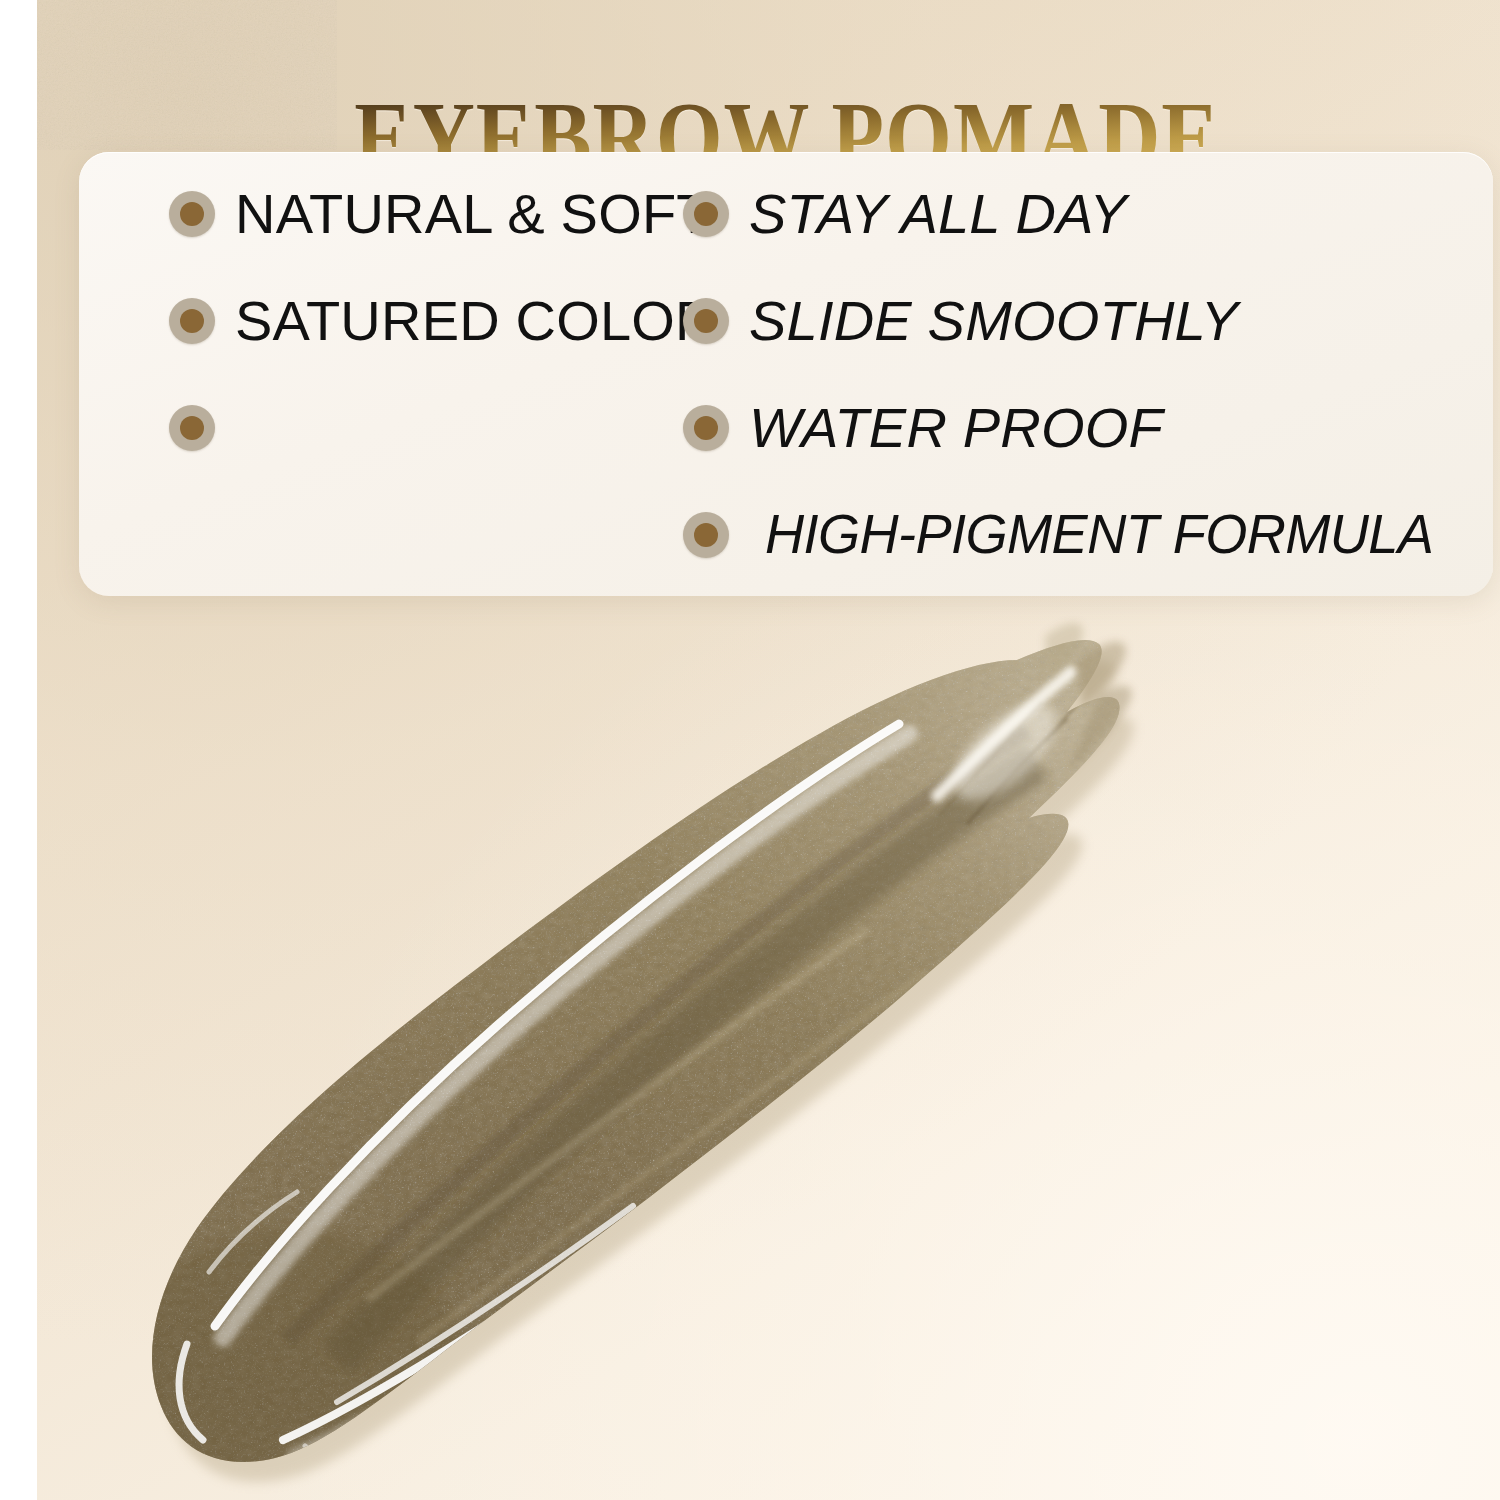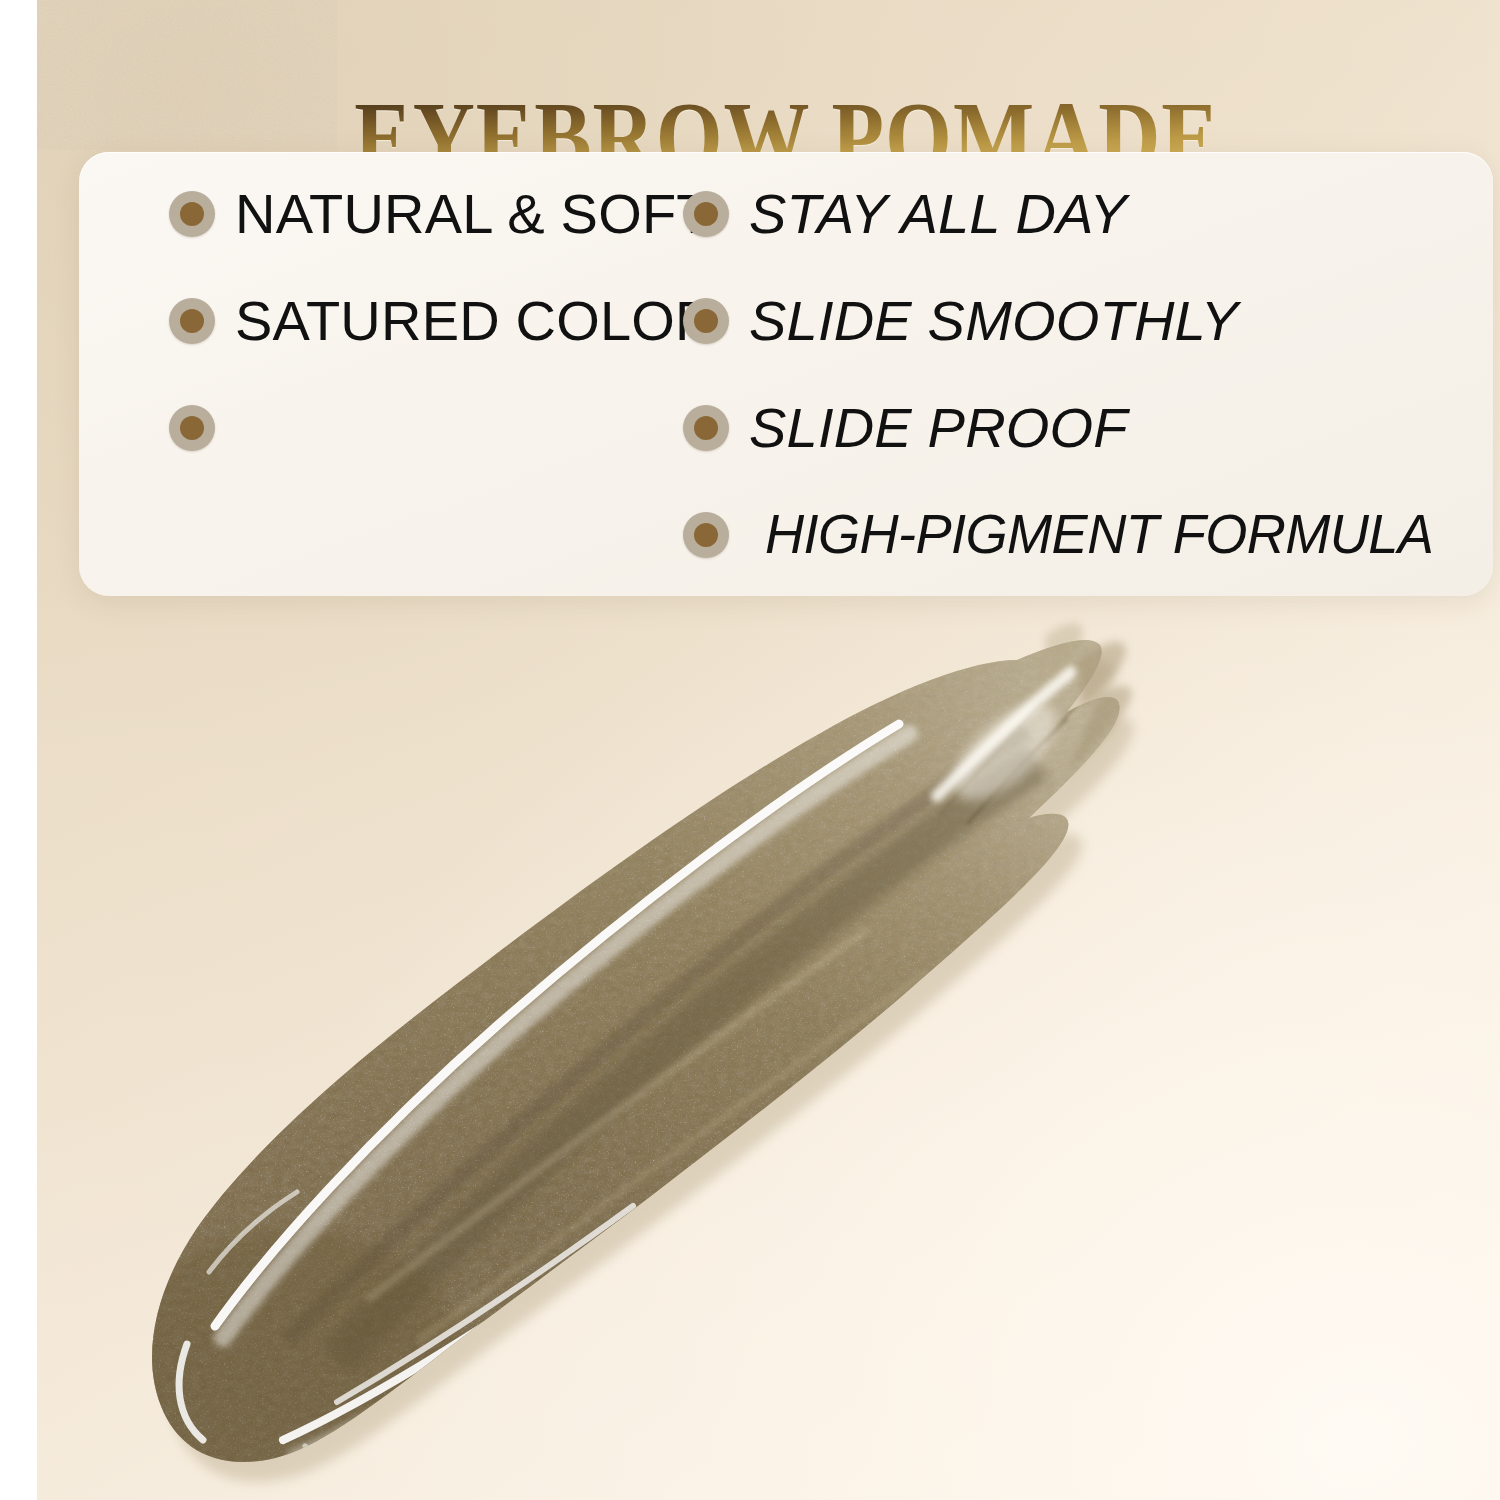--- a/index.html
+++ b/index.html
@@ -224,21 +224,21 @@
         <span class="bullet">
             <i></i>
           </span>
         <span class="feature-label">SLIDE SMOOTHLY</span>
       </div>
 
       <div class="feature col2" style="grid-column:2;grid-row:3;">
         <span class="bullet">
             <i></i>
           </span>
-        <span class="feature-label">SLIDE PROOF</span>
+        <span class="feature-label">WATER PROOF</span>
       </div>
 
       <div class="feature col2" style="grid-column:2;grid-row:4;gap:36px;">
         <span class="bullet">
             <i></i>
           </span>
         <span class="feature-label tight">HIGH-PIGMENT FORMULA</span>
       </div>
 
     </div>

